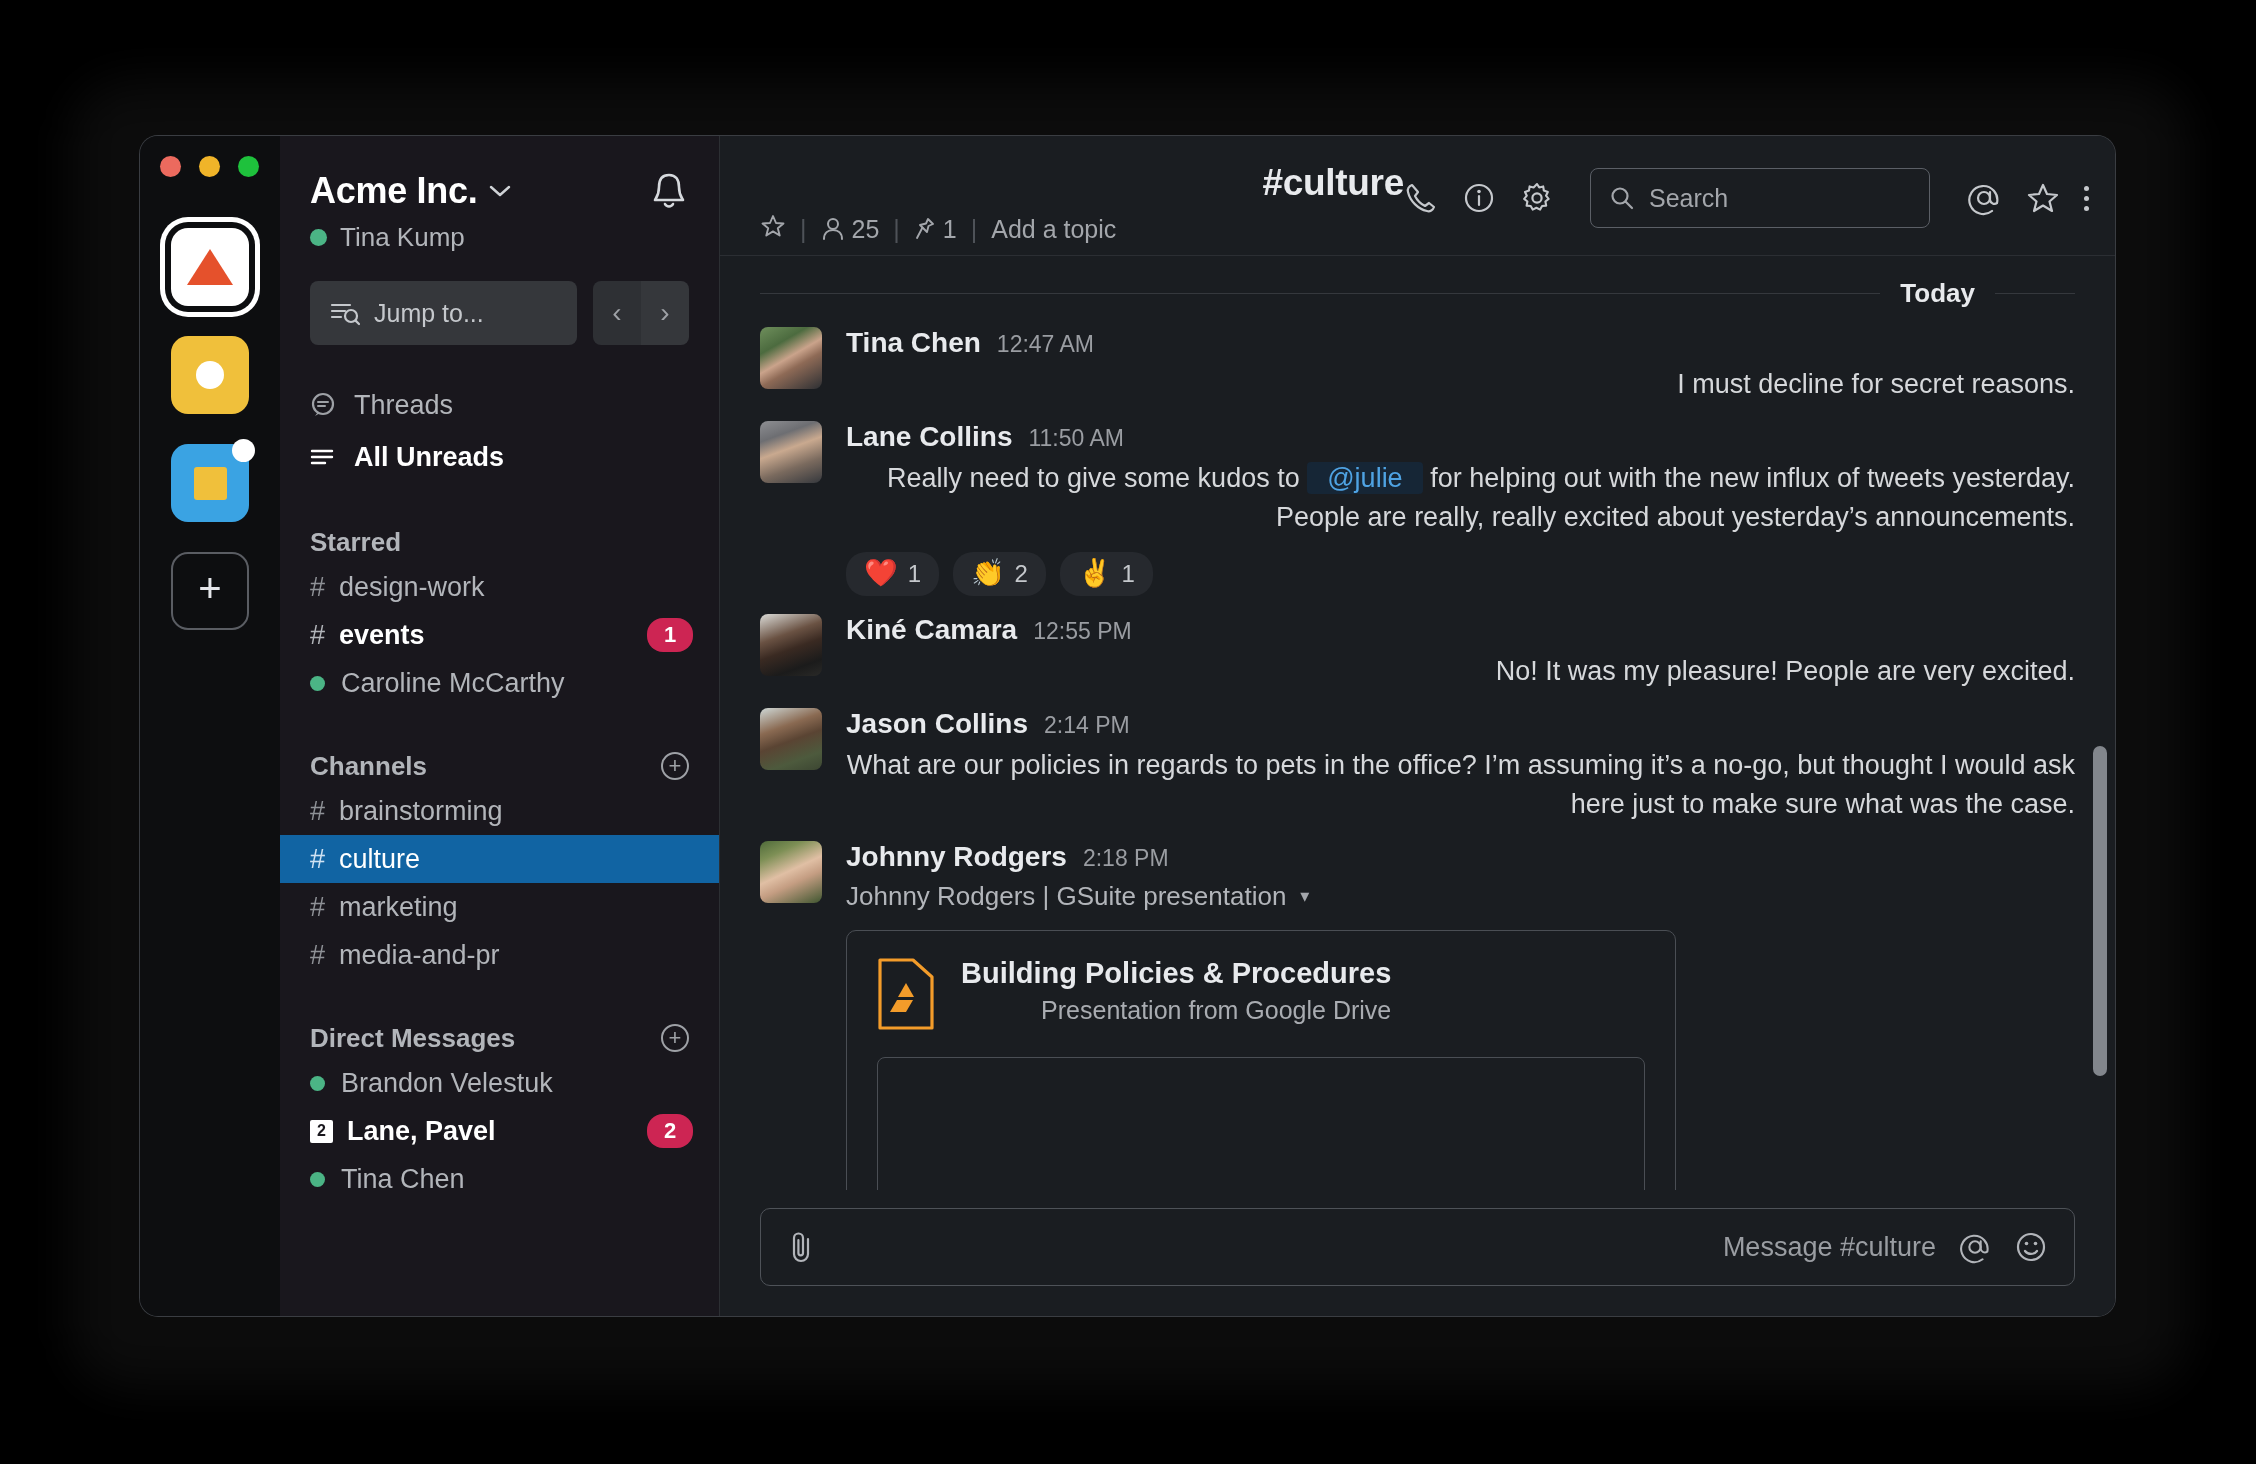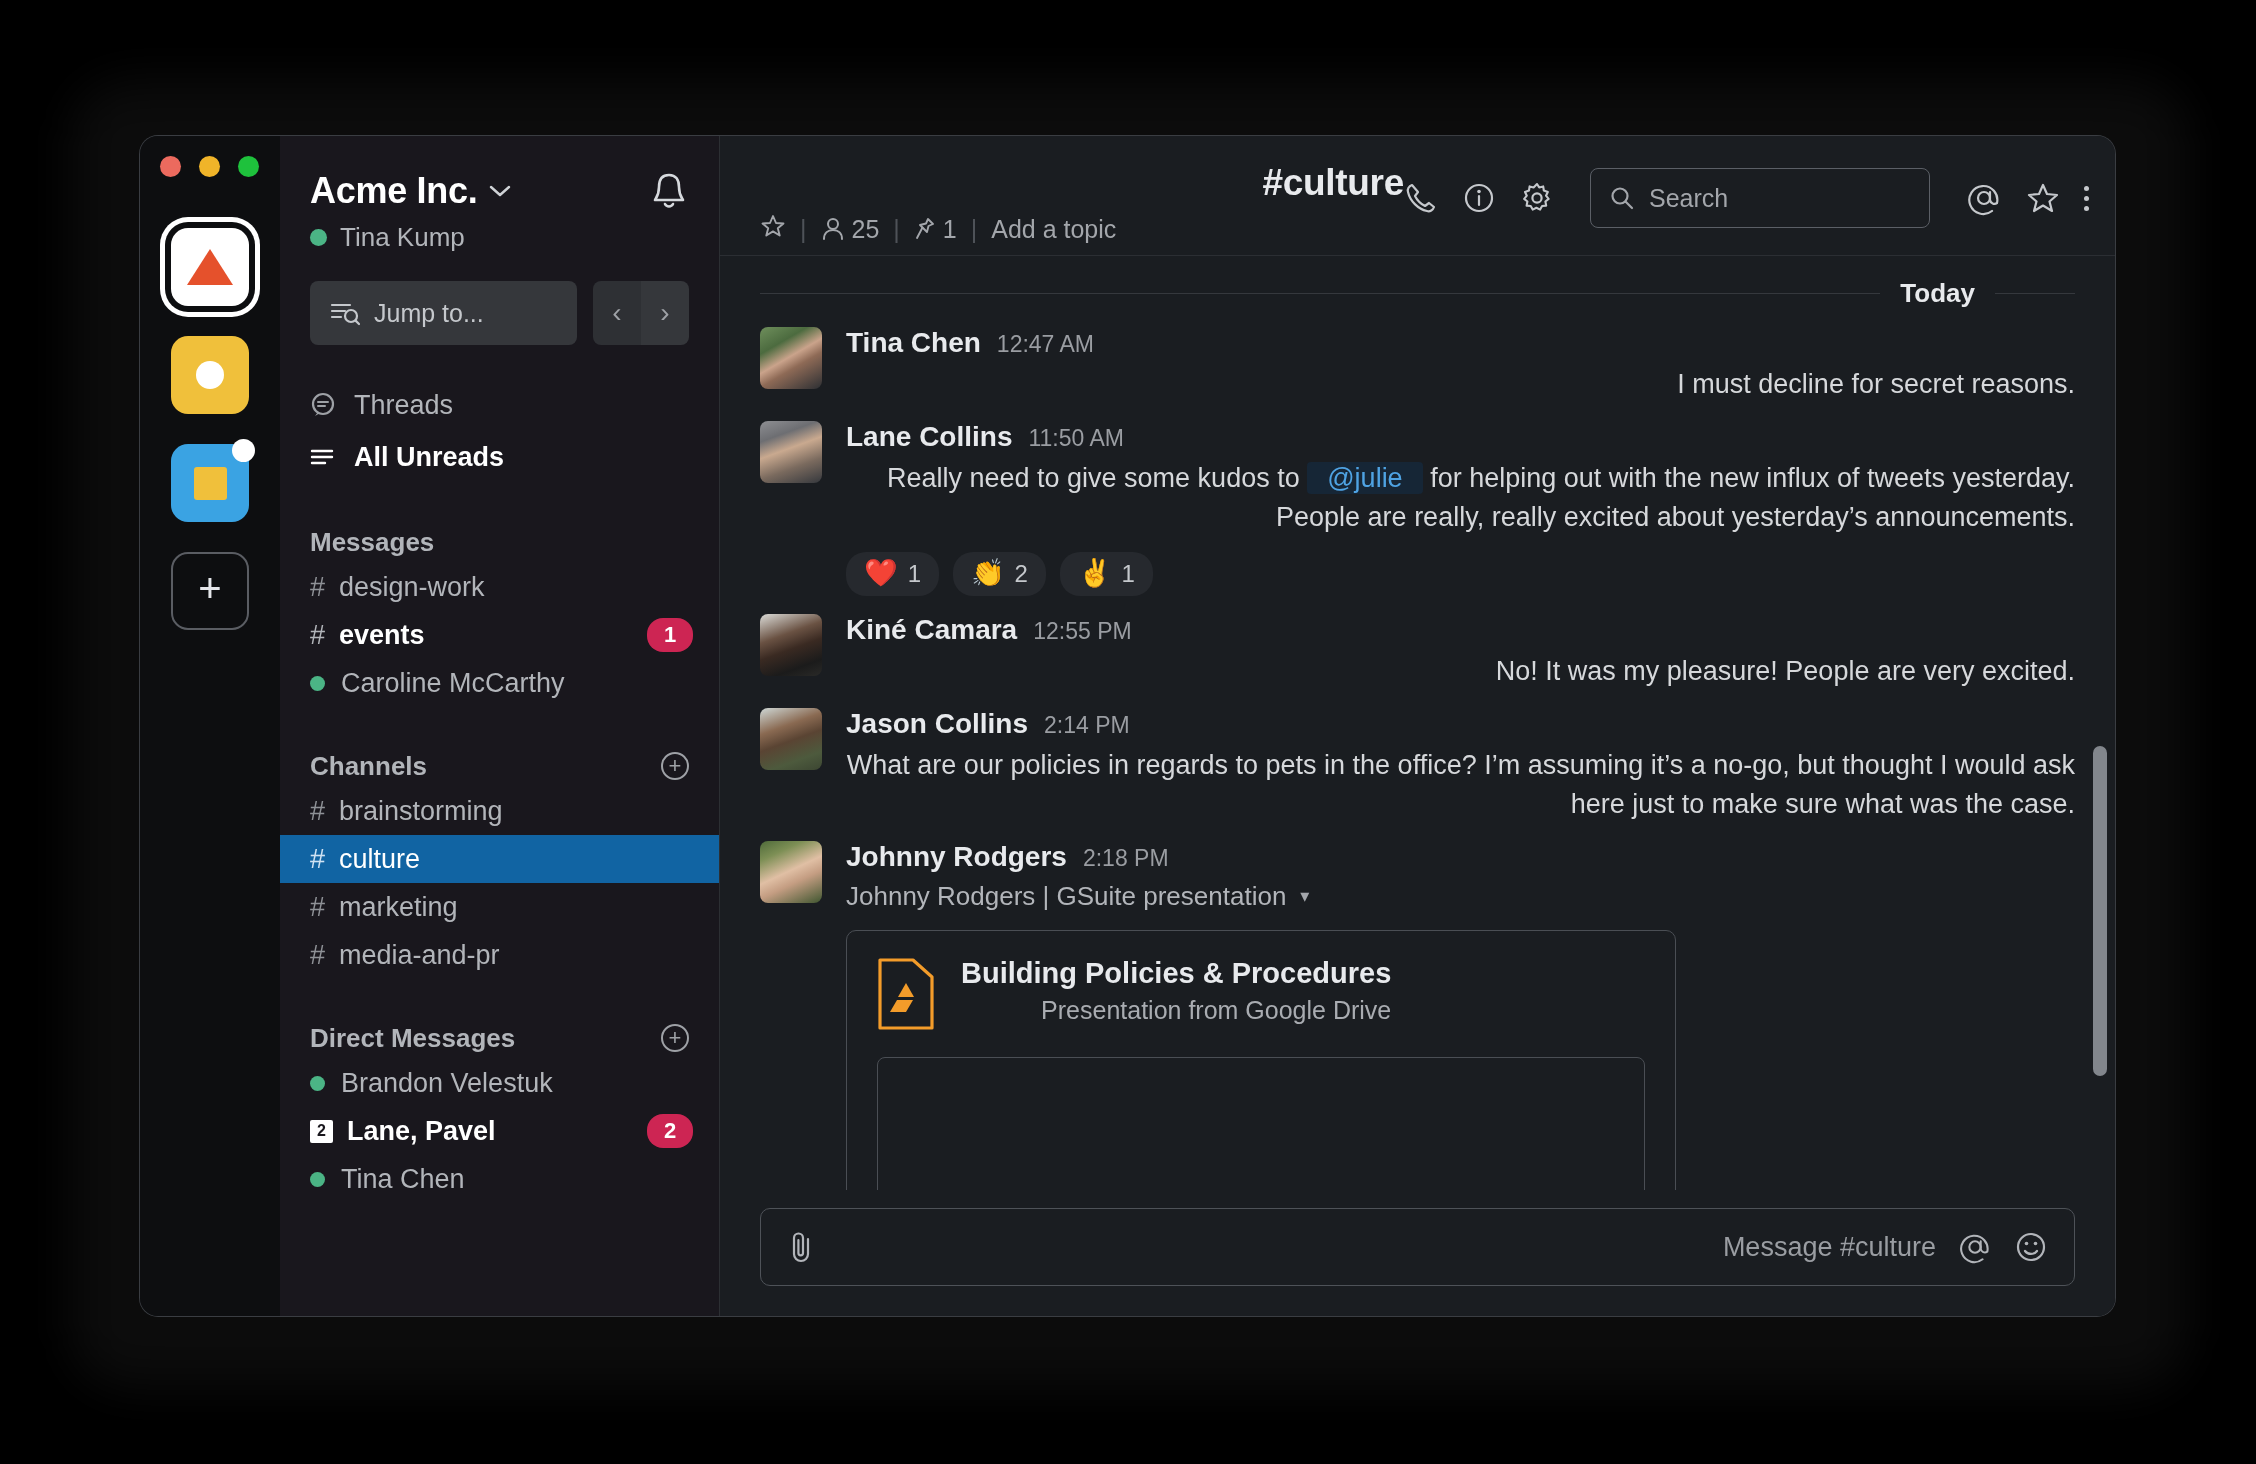--- a/index.html
+++ b/index.html
@@ -495,21 +495,21 @@
         </div>
         <div class="nav-item strong">
           <svg width="26" height="20" viewBox="0 0 26 20">
             <path d="M2 4 H22 M2 10 H22 M2 16 H15" stroke="#ffffff" stroke-width="2.4" stroke-linecap="round"></path>
           </svg>
           <span>All Unreads</span>
         </div>
       </div>
 
       <div class="sect">
-        <span class="sect-title">Messages</span>
+        <span class="sect-title">Starred</span>
       </div>
       <div class="ch-item">
         <span class="ch-hash">#</span>
         <span>design-work</span>
       </div>
       <div class="ch-item bold">
         <span class="ch-hash">#</span>
         <span>events</span>
         <span class="badge">1</span>
       </div>

